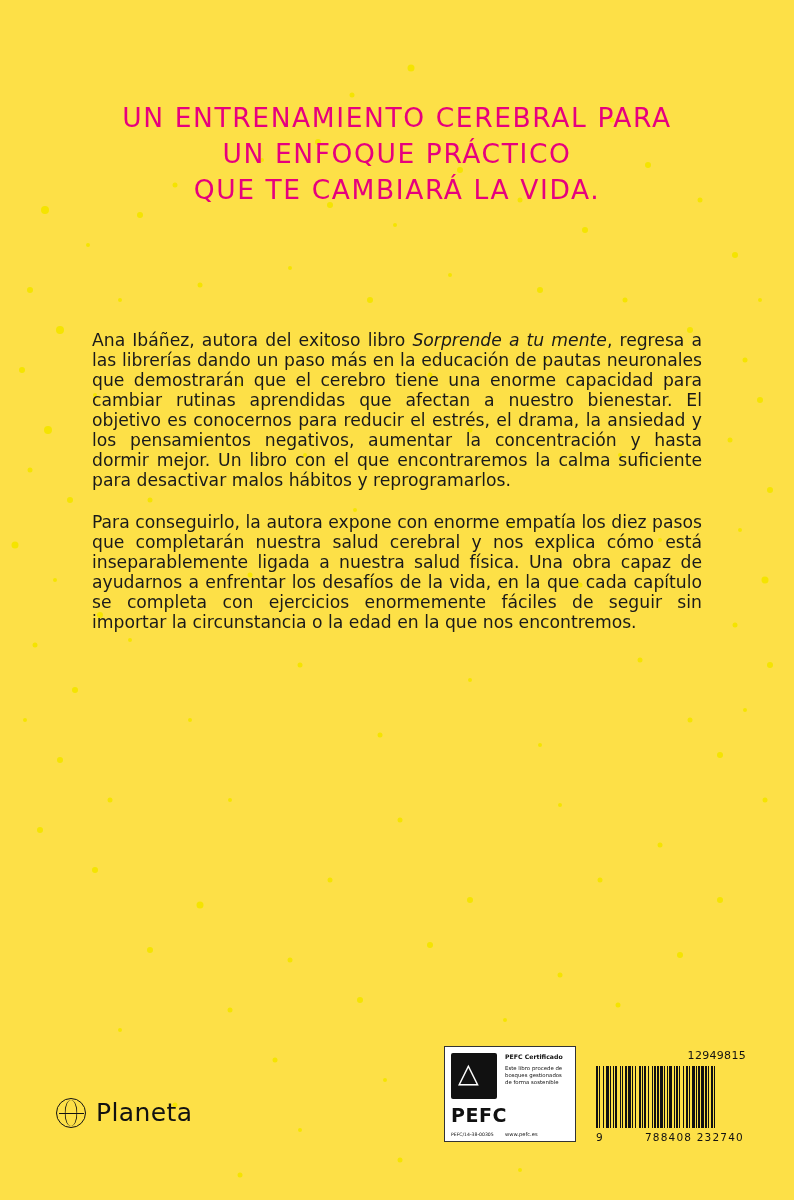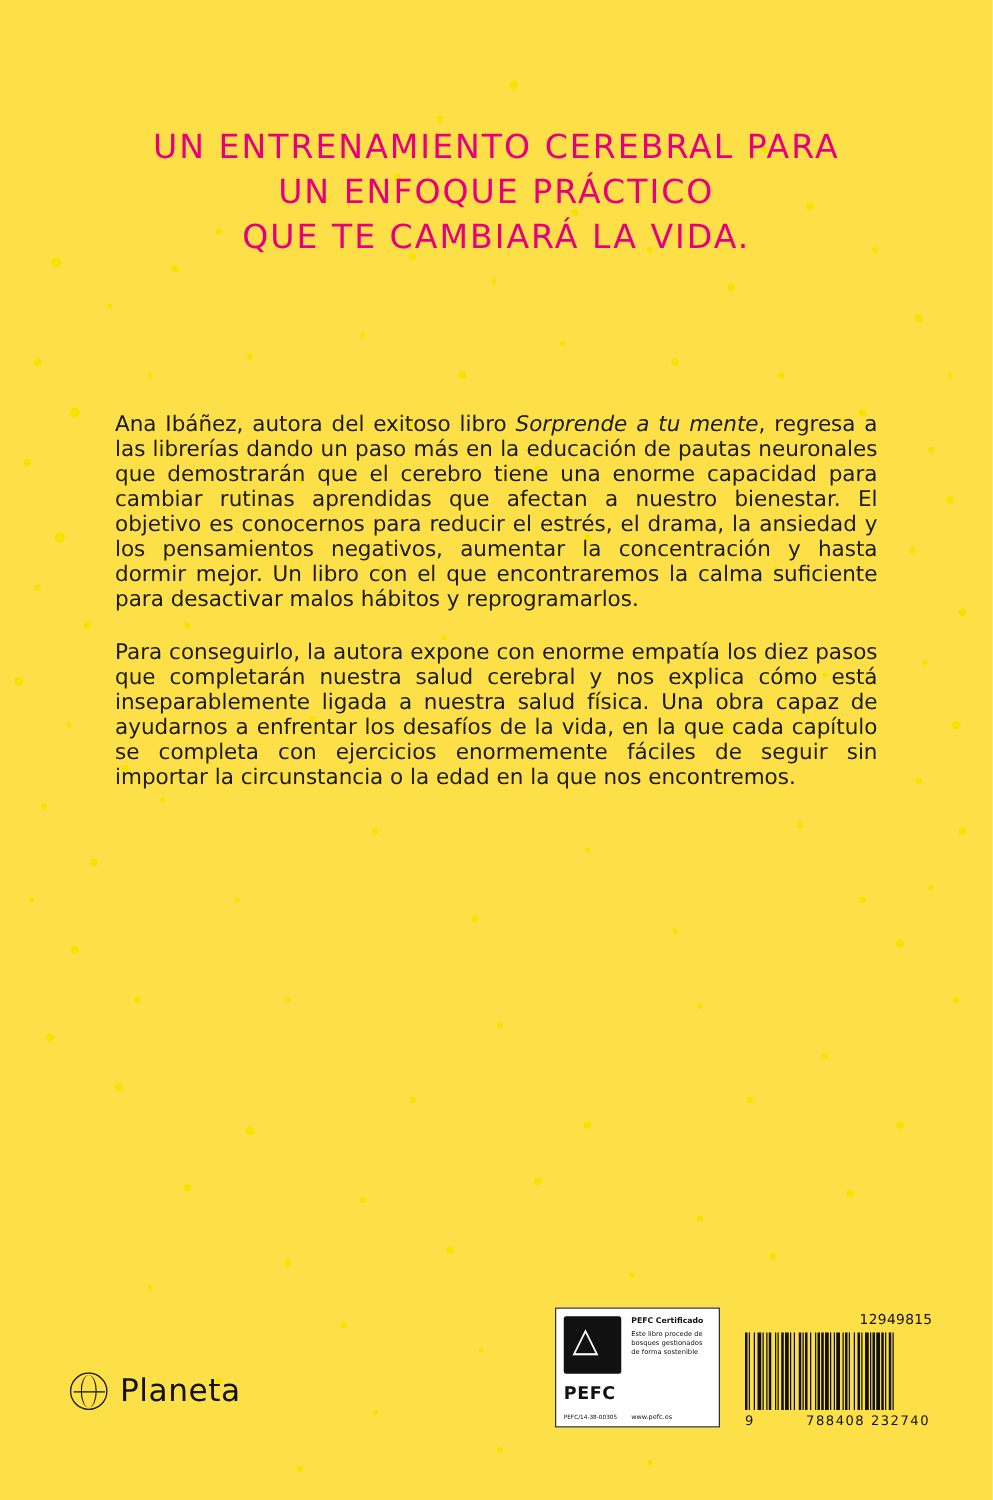--- a/index.html
+++ b/index.html
@@ -144,21 +144,21 @@
     position: absolute;
     left: 7px;
     top: 6px;
     color: #fff;
     font-size: 27px;
     line-height: 27px;
     font-family: "DejaVu Sans", sans-serif;
   }
   .pefc-word {
     font-family: "DejaVu Sans", sans-serif;
-    font-size: 14px;
+    font-size: 19px;
     font-weight: bold;
     color: #111;
     letter-spacing: 0.5px;
     margin-top: 2px;
   }
   .pefc-code {
     font-family: "DejaVu Sans", sans-serif;
     font-size: 4.6px;
     color: #111;
     margin-top: 3px;

